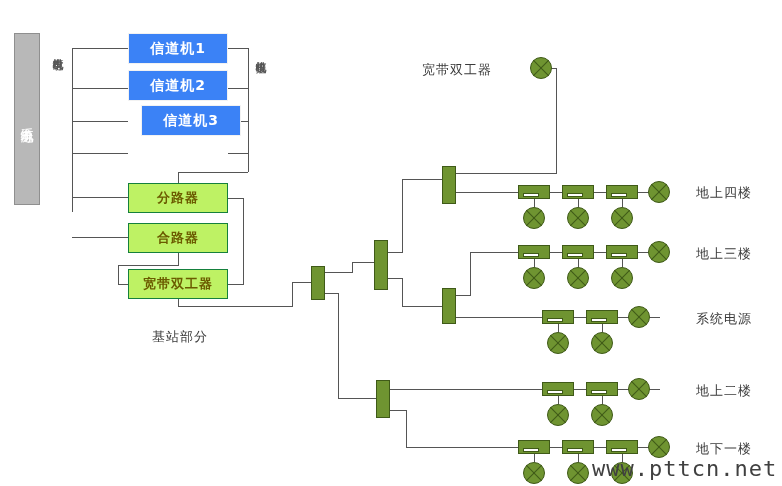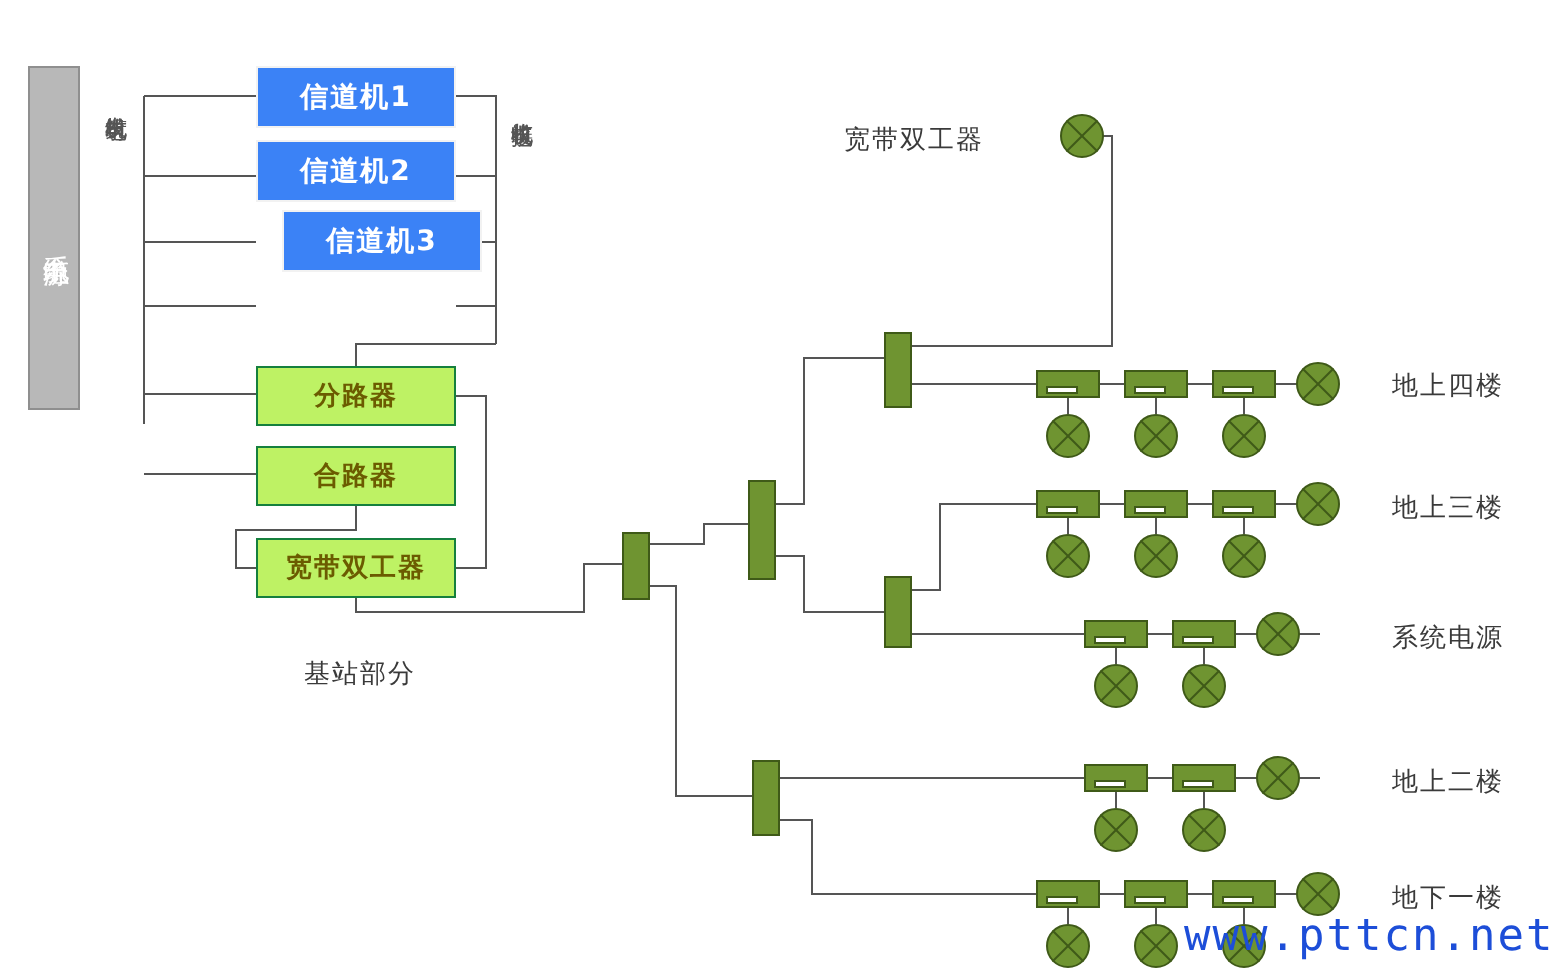--- a/index.html
+++ b/index.html
@@ -117,21 +117,21 @@
     color:#3a3a3a;
     white-space:nowrap;
     letter-spacing:1px;
   }
 
   
   .watermark{
     position:absolute;
     font-family:"DejaVu Sans Mono","Liberation Mono",monospace;
     font-size:22px;
-    color:#1d4ed8;
+    color:#404040;
     letter-spacing:1px;
     white-space:nowrap;
   }
 </style>
 </head>
 <body>
 
 <div id="stage">
 
   <svg class="wires" viewBox="0 0 782 486" xmlns="http://www.w3.org/2000/svg">

